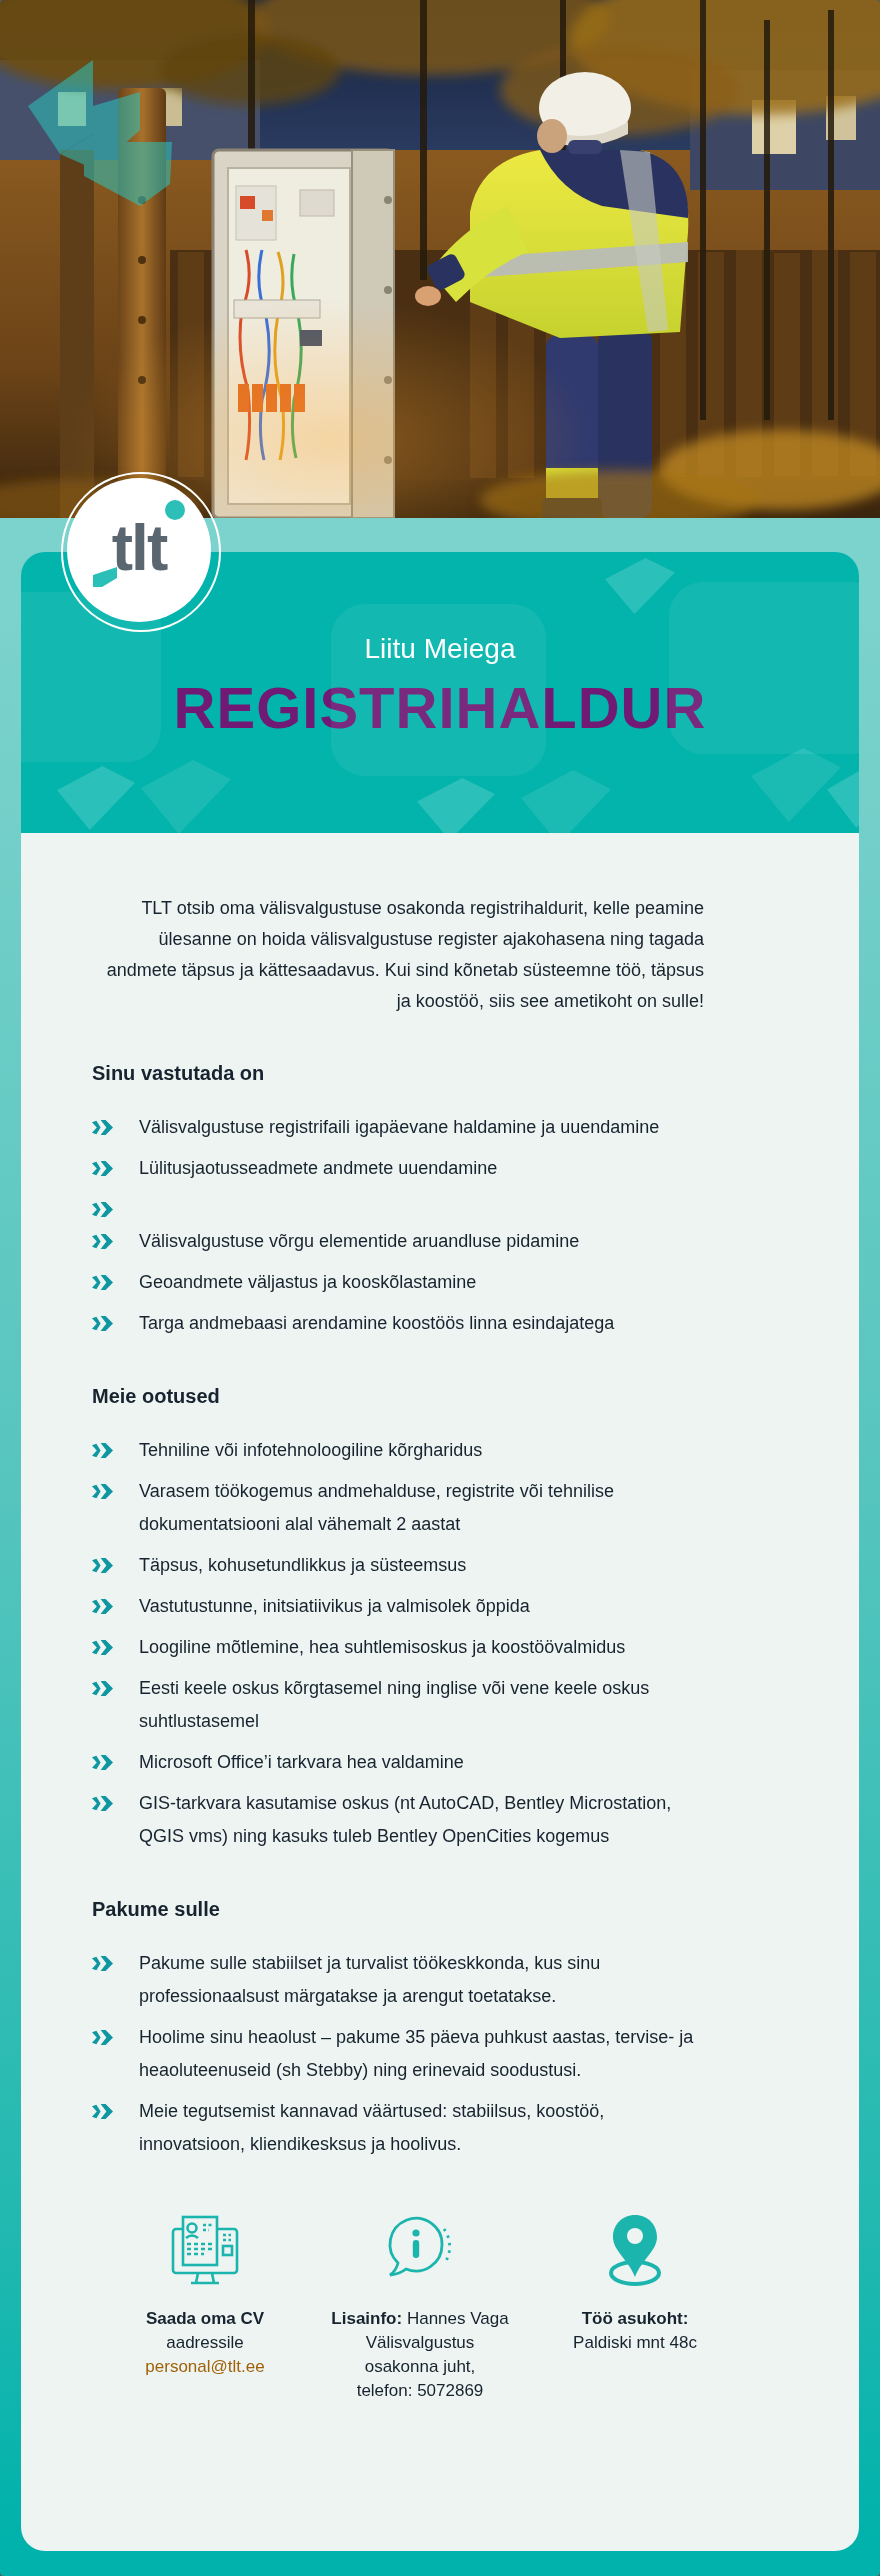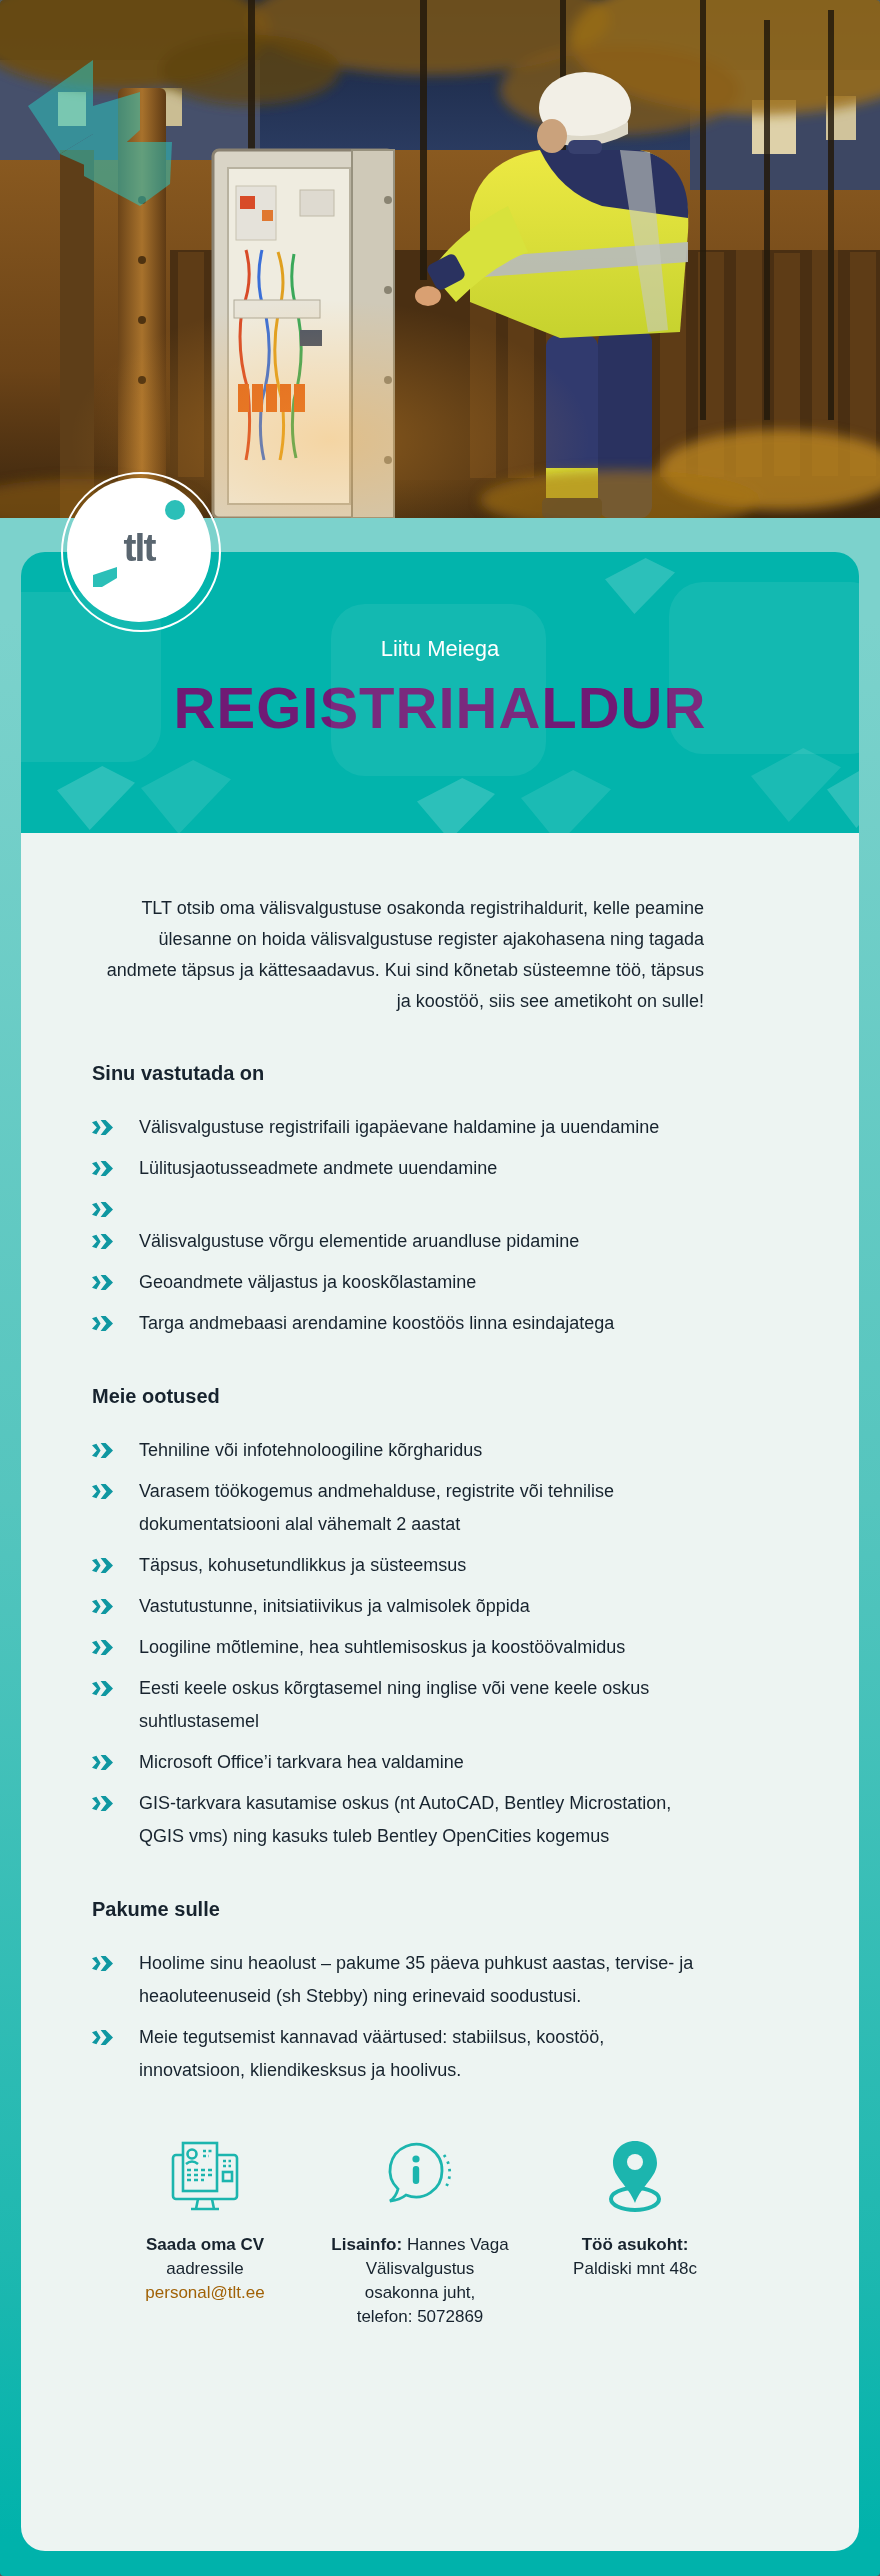--- a/index.html
+++ b/index.html
@@ -8,31 +8,31 @@
     font-family:"Liberation Sans",sans-serif;border-radius:4px;
     background:linear-gradient(180deg,#7CD2CC 0px,#7CD2CC 620px,#55C5BE 1500px,#1FB8B0 2250px,#00B2AB 2540px);
   }
   
   .hero{position:relative;width:880px;height:518px;overflow:hidden;}
   .hero svg{display:block;}
   
   .logo-ring{position:absolute;left:61px;top:472px;width:156px;height:156px;border:2px solid #fff;border-radius:50%;z-index:6;}
   .logo{position:absolute;left:67px;top:478px;width:144px;height:144px;background:#fff;border-radius:50%;z-index:7;
         display:flex;align-items:center;justify-content:center;}
-  .logo-text{font-weight:bold;font-size:39px;letter-spacing:-2px;color:#5A6670;margin-top:-4px;}
+  .logo-text{font-weight:bold;font-size:64px;letter-spacing:-2px;color:#5A6670;margin-top:-4px;}
   .logo-dot{position:absolute;left:98px;top:22px;width:20px;height:20px;border-radius:50%;background:#2BBFB8;}
   .logo-comma{position:absolute;left:25px;top:88px;}
   
   .banner{position:relative;margin:34px 21px 0;height:281px;background:#02B4AC;
           border-radius:24px 24px 0 0;overflow:hidden;z-index:2;text-align:center;}
   .wm{position:absolute;background:rgba(255,255,255,0.07);border-radius:34px;}
   .wm-foot,.wm-spark{position:absolute;background:rgba(255,255,255,0.10);
           clip-path:polygon(0% 38%,58% 0%,100% 26%,42% 100%);}
   .wm-spark{background:rgba(255,255,255,0.17);}
-  .kicker{padding-top:84px;color:#fff;font-size:22px;font-weight:500;line-height:26px;text-align:center;}
+  .kicker{padding-top:84px;color:#fff;font-size:28px;font-weight:500;line-height:26px;text-align:center;}
   .big-title{margin-top:14px;color:#701a75;font-size:58px;font-weight:800;letter-spacing:1px;line-height:64px;}
   
   .card{position:relative;margin:0 21px;height:1718px;background:#EDF4F2;
         border-radius:0 0 24px 24px;box-sizing:border-box;padding:60px 70px 0 71px;z-index:2;
         color:#17232E;}
   .intro{font-size:18px;line-height:31px;max-width:612px;margin:0;text-align:right;}
   .section{margin-top:42px;}
   .section h2{margin:0;font-size:20px;line-height:28px;font-weight:bold;}
   .bullets{list-style:none;margin:24px 0 0;padding:0;}
   .bullets li{display:flex;align-items:flex-start;margin:0 0 8px;}
@@ -346,20 +346,27 @@
       <polygon points="8.6,0 13.6,0 21,7.5 13.6,15 8.6,15 14.4,7.5" fill="#0F97A1"></polygon>
     </svg>
     <span class="btxt">GIS-tarkvara kasutamise oskus (nt AutoCAD, Bentley Microstation, QGIS vms) ning kasuks tuleb Bentley OpenCities kogemus</span>
   </li>
 </ul>
   </div>
 
   <div class="section">
     <h2>Pakume sulle</h2>
     <ul class="bullets">
+  <li>
+    <svg class="chev" width="21" height="15" viewBox="0 0 21 15">
+      <polygon points="0,2.2 4.4,0.8 8.6,7.5 4.4,14.2 0,12.8 4.8,7.5" fill="#0F97A1"></polygon>
+      <polygon points="8.6,0 13.6,0 21,7.5 13.6,15 8.6,15 14.4,7.5" fill="#0F97A1"></polygon>
+    </svg>
+    <span class="btxt">Pakume sulle stabiilset ja turvalist töökeskkonda, kus sinu professionaalsust märgatakse ja arengut toetatakse.</span>
+  </li>
 
   <li>
     <svg class="chev" width="21" height="15" viewBox="0 0 21 15">
       <polygon points="0,2.2 4.4,0.8 8.6,7.5 4.4,14.2 0,12.8 4.8,7.5" fill="#0F97A1"></polygon>
       <polygon points="8.6,0 13.6,0 21,7.5 13.6,15 8.6,15 14.4,7.5" fill="#0F97A1"></polygon>
     </svg>
     <span class="btxt">Hoolime sinu heaolust – pakume 35 päeva puhkust aastas, tervise- ja heaoluteenuseid (sh Stebby) ning erinevaid soodustusi.</span>
   </li>
 
   <li>

